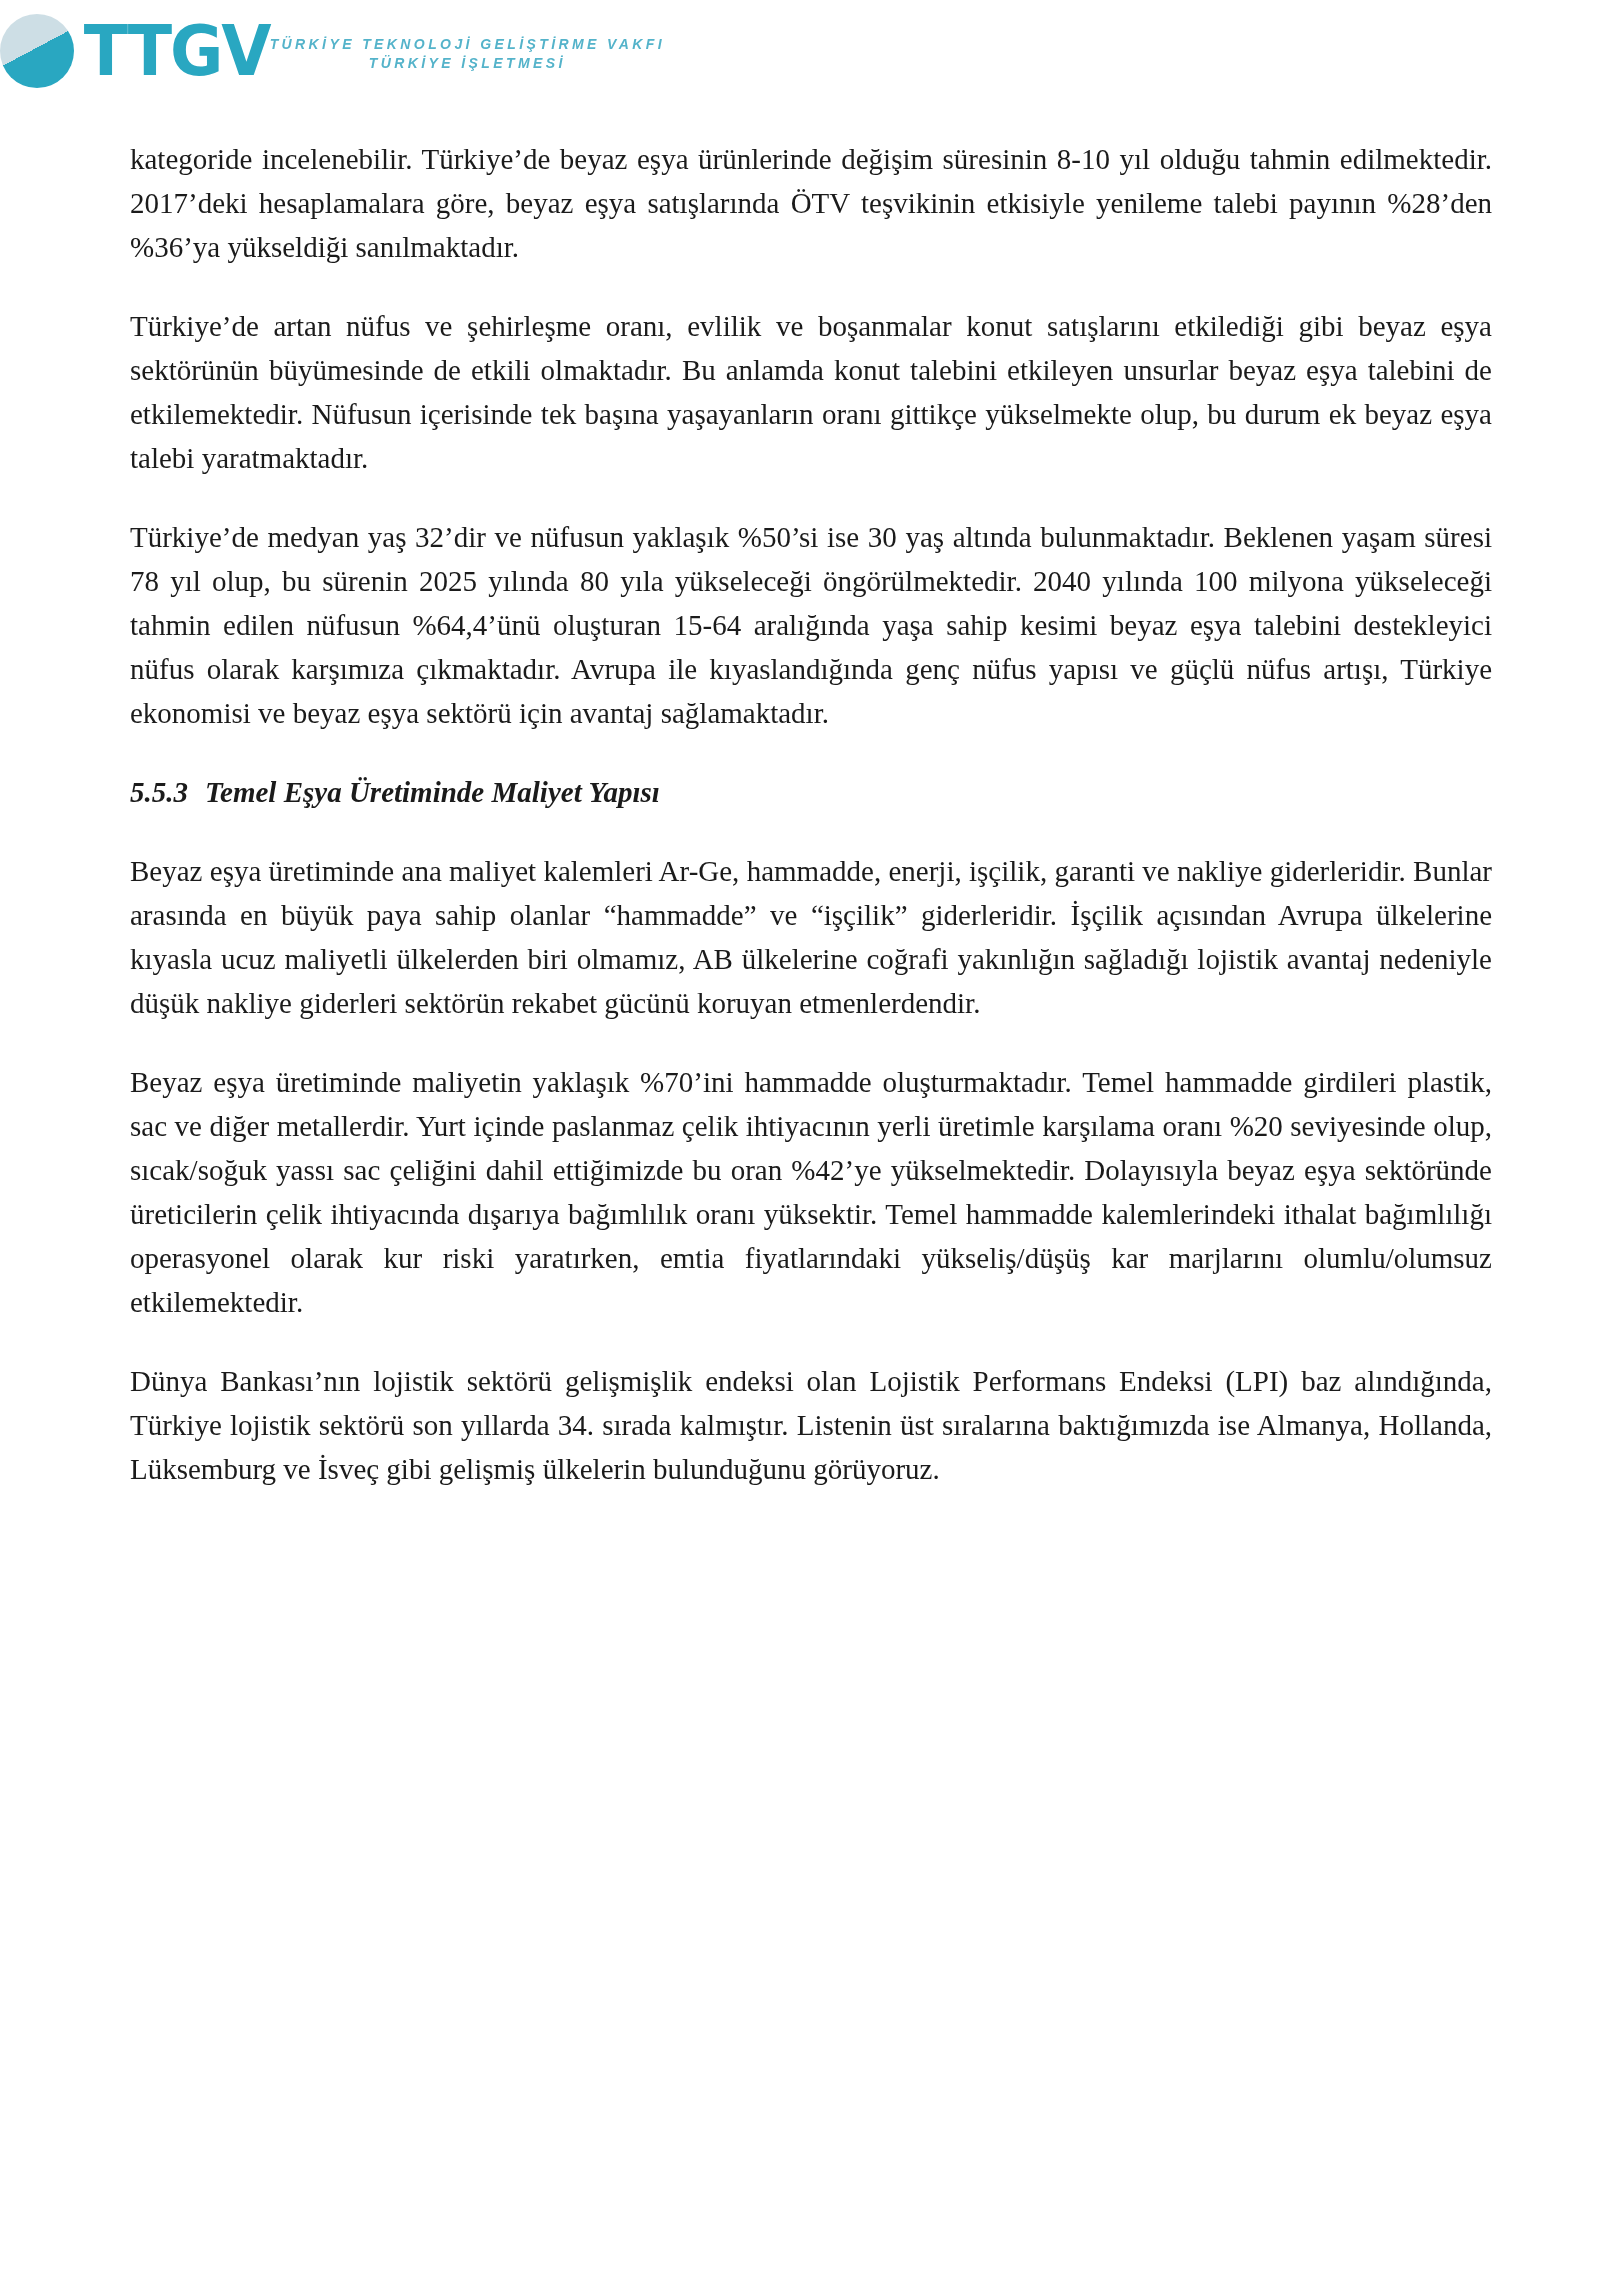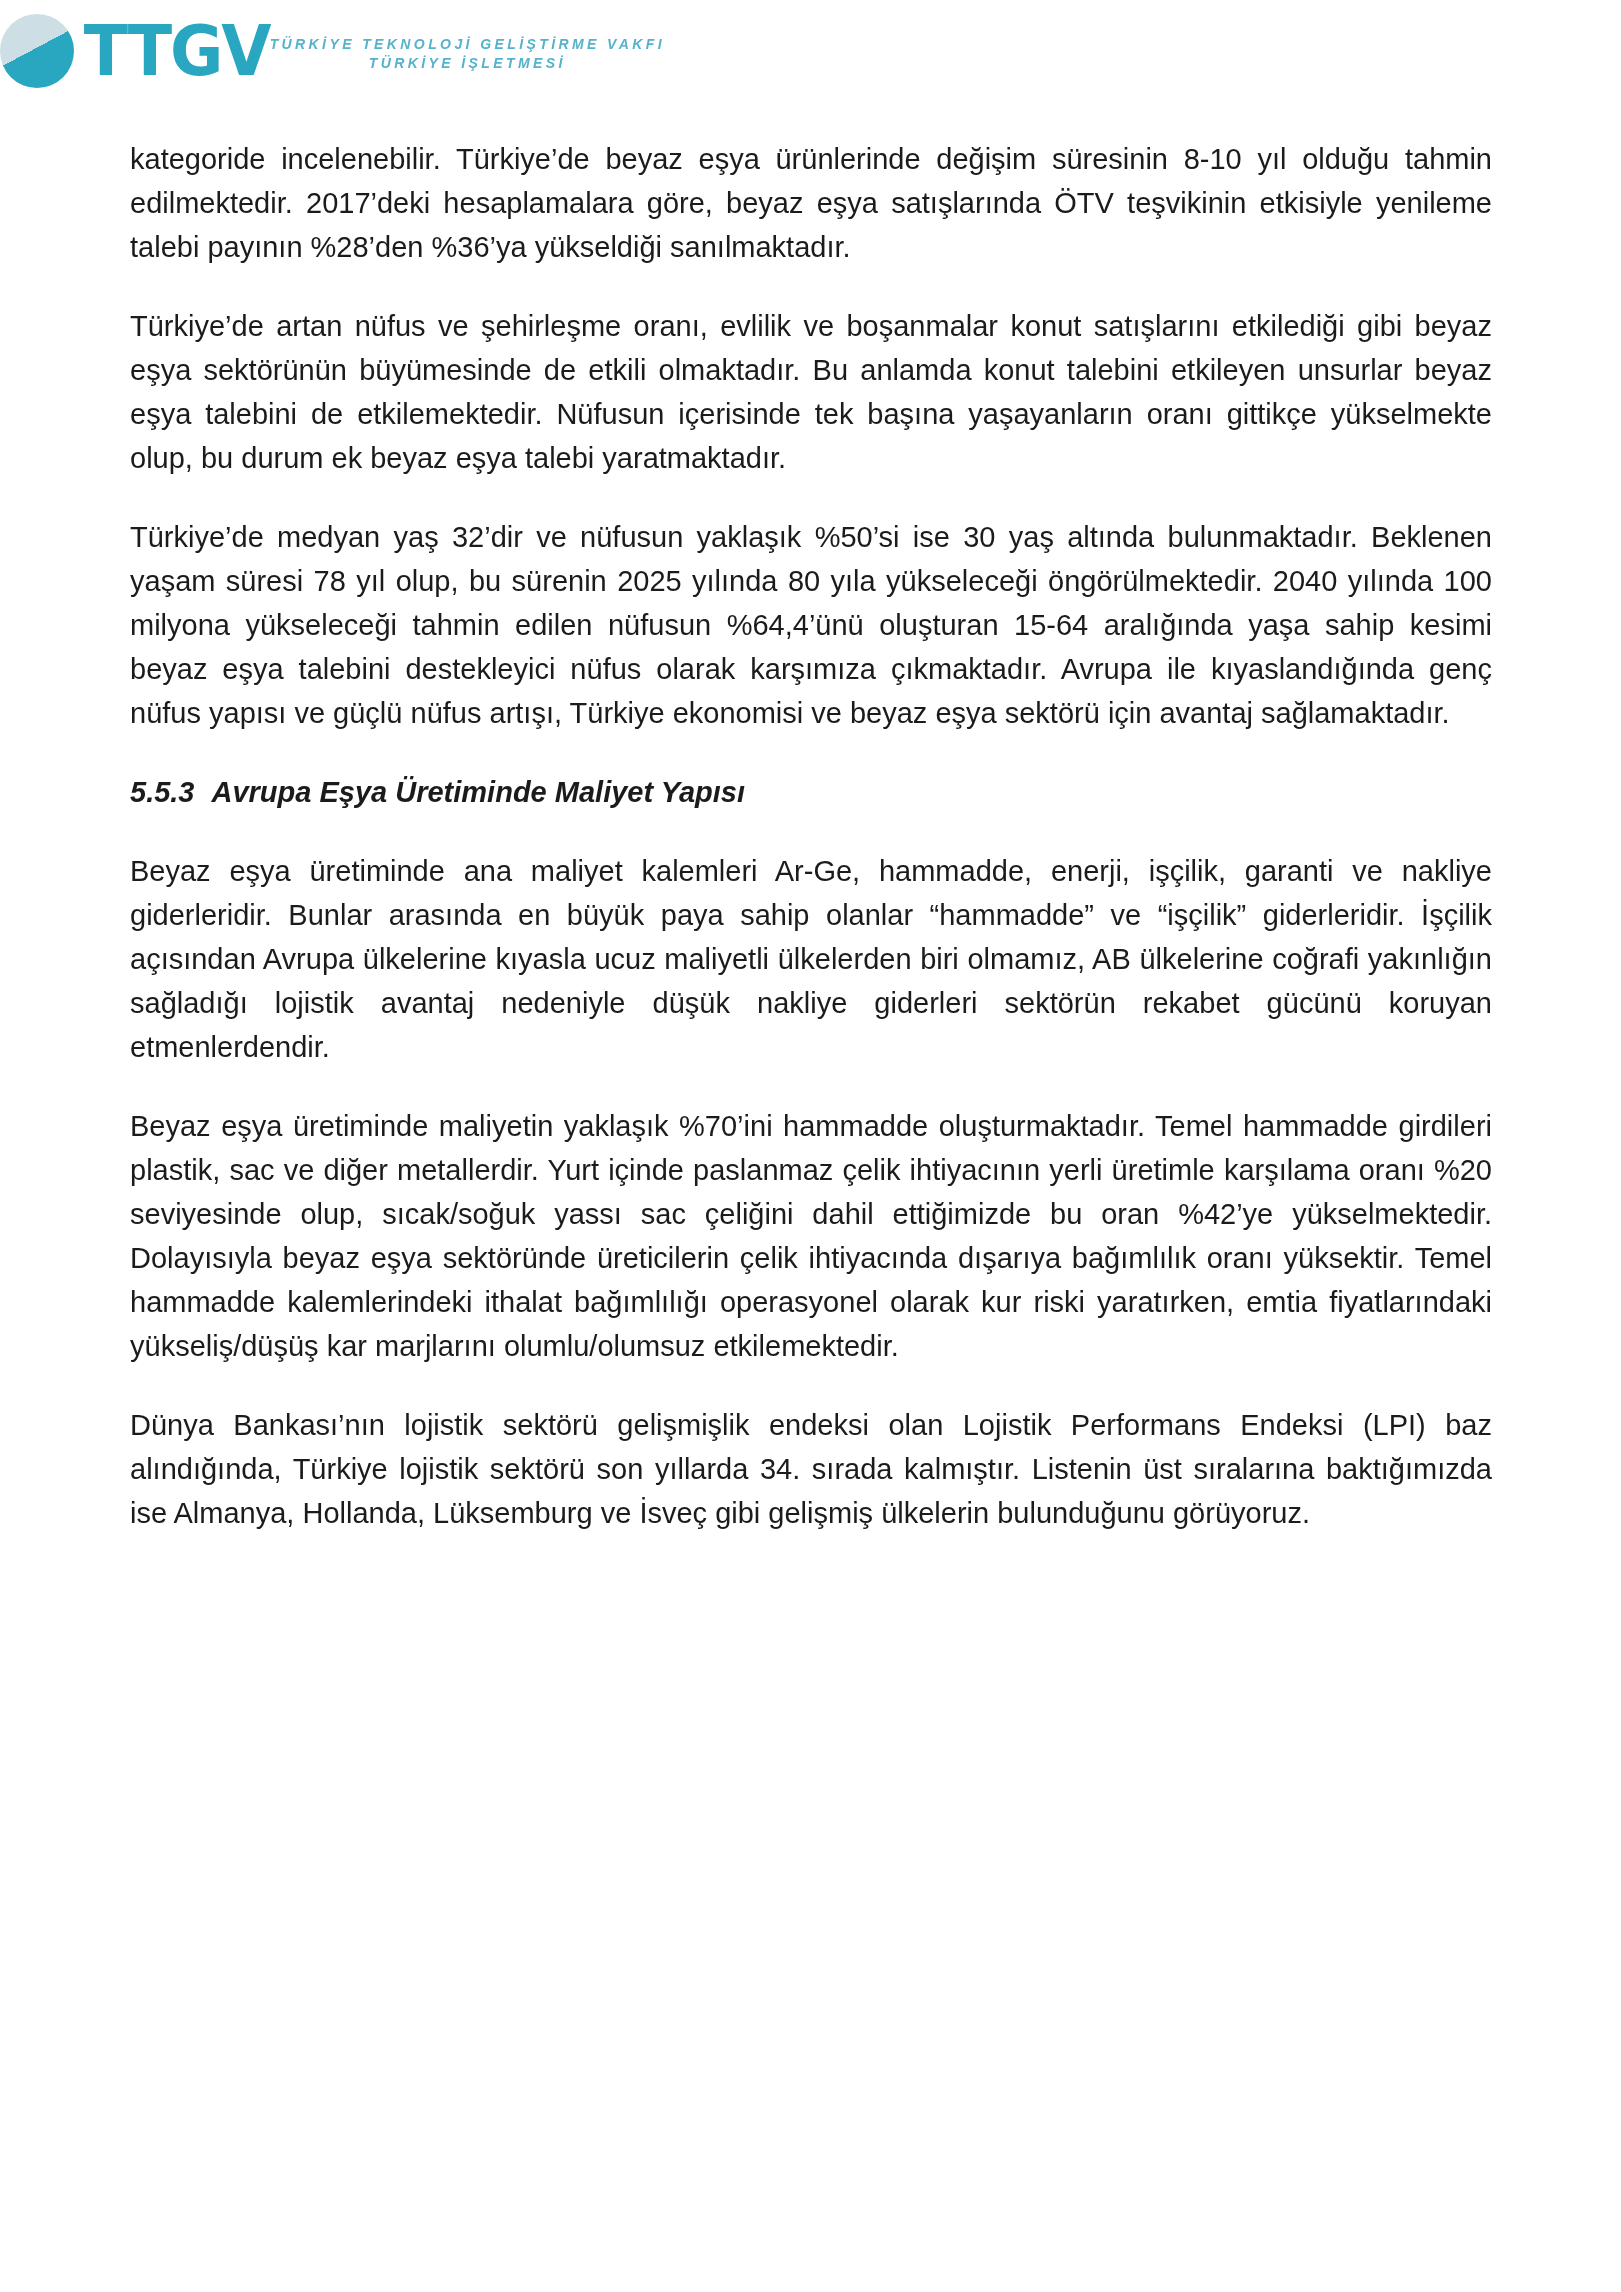--- a/index.html
+++ b/index.html
@@ -53,20 +53,21 @@
     line-height: 18.6px;
     font-style: italic;
   }
 
   
   .content {
     position: absolute;
     left: 130px;
     top: 137px;
     width: 1362px;
+    font-family: Liberation Serif, serif;
   }
   .para {
     font-size: 29px;
     line-height: 44px;
     text-align: justify;
     margin: 0 0 35px 0;
   }
   .para.extra-top { margin-top: 27.4px; }
   .section-heading {
     font-size: 29px;
@@ -104,21 +105,21 @@
     </div>
   </div>
 
   <div class="content">
     <p class="para">kategoride incelenebilir. Türkiye’de beyaz eşya ürünlerinde değişim süresinin 8-10 yıl olduğu tahmin edilmektedir. 2017’deki hesaplamalara göre, beyaz eşya satışlarında ÖTV teşvikinin etkisiyle yenileme talebi payının %28’den %36’ya yükseldiği sanılmaktadır.</p>
     <p class="para">Türkiye’de artan nüfus ve şehirleşme oranı, evlilik ve boşanmalar konut satışlarını etkilediği gibi beyaz eşya sektörünün büyümesinde de etkili olmaktadır. Bu anlamda konut talebini etkileyen unsurlar beyaz eşya talebini de etkilemektedir. Nüfusun içerisinde tek başına yaşayanların oranı gittikçe yükselmekte olup, bu durum ek beyaz eşya talebi yaratmaktadır.</p>
     <p class="para">Türkiye’de medyan yaş 32’dir ve nüfusun yaklaşık %50’si ise 30 yaş altında bulunmaktadır. Beklenen yaşam süresi 78 yıl olup, bu sürenin 2025 yılında 80 yıla yükseleceği öngörülmektedir. 2040 yılında 100 milyona yükseleceği tahmin edilen nüfusun %64,4’ünü oluşturan 15-64 aralığında yaşa sahip kesimi beyaz eşya talebini destekleyici nüfus olarak karşımıza çıkmaktadır. Avrupa ile kıyaslandığında genç nüfus yapısı ve güçlü nüfus artışı, Türkiye ekonomisi ve beyaz eşya sektörü için avantaj sağlamaktadır.</p>
 
     <div class="section-heading">
       <span class="heading-number">5.5.3</span>
-      <span class="heading-title">Avrupa Eşya Üretiminde Maliyet Yapısı</span>
+      <span class="heading-title">Temel Eşya Üretiminde Maliyet Yapısı</span>
     </div>
 
     <p class="para">Beyaz eşya üretiminde ana maliyet kalemleri Ar-Ge, hammadde, enerji, işçilik, garanti ve nakliye giderleridir. Bunlar arasında en büyük paya sahip olanlar “hammadde” ve “işçilik” giderleridir. İşçilik açısından Avrupa ülkelerine kıyasla ucuz maliyetli ülkelerden biri olmamız, AB ülkelerine coğrafi yakınlığın sağladığı lojistik avantaj nedeniyle düşük nakliye giderleri sektörün rekabet gücünü koruyan etmenlerdendir.</p>
     <p class="para">Beyaz eşya üretiminde maliyetin yaklaşık %70’ini hammadde oluşturmaktadır. Temel hammadde girdileri plastik, sac ve diğer metallerdir. Yurt içinde paslanmaz çelik ihtiyacının yerli üretimle karşılama oranı %20 seviyesinde olup, sıcak/soğuk yassı sac çeliğini dahil ettiğimizde bu oran %42’ye yükselmektedir. Dolayısıyla beyaz eşya sektöründe üreticilerin çelik ihtiyacında dışarıya bağımlılık oranı yüksektir. Temel hammadde kalemlerindeki ithalat bağımlılığı operasyonel olarak kur riski yaratırken, emtia fiyatlarındaki yükseliş/düşüş kar marjlarını olumlu/olumsuz etkilemektedir.</p>
     <p class="para">Dünya Bankası’nın lojistik sektörü gelişmişlik endeksi olan Lojistik Performans Endeksi (LPI) baz alındığında, Türkiye lojistik sektörü son yıllarda 34. sırada kalmıştır. Listenin üst sıralarına baktığımızda ise Almanya, Hollanda, Lüksemburg ve İsveç gibi gelişmiş ülkelerin bulunduğunu görüyoruz.</p>
   </div>
 
 
 </div>
 

